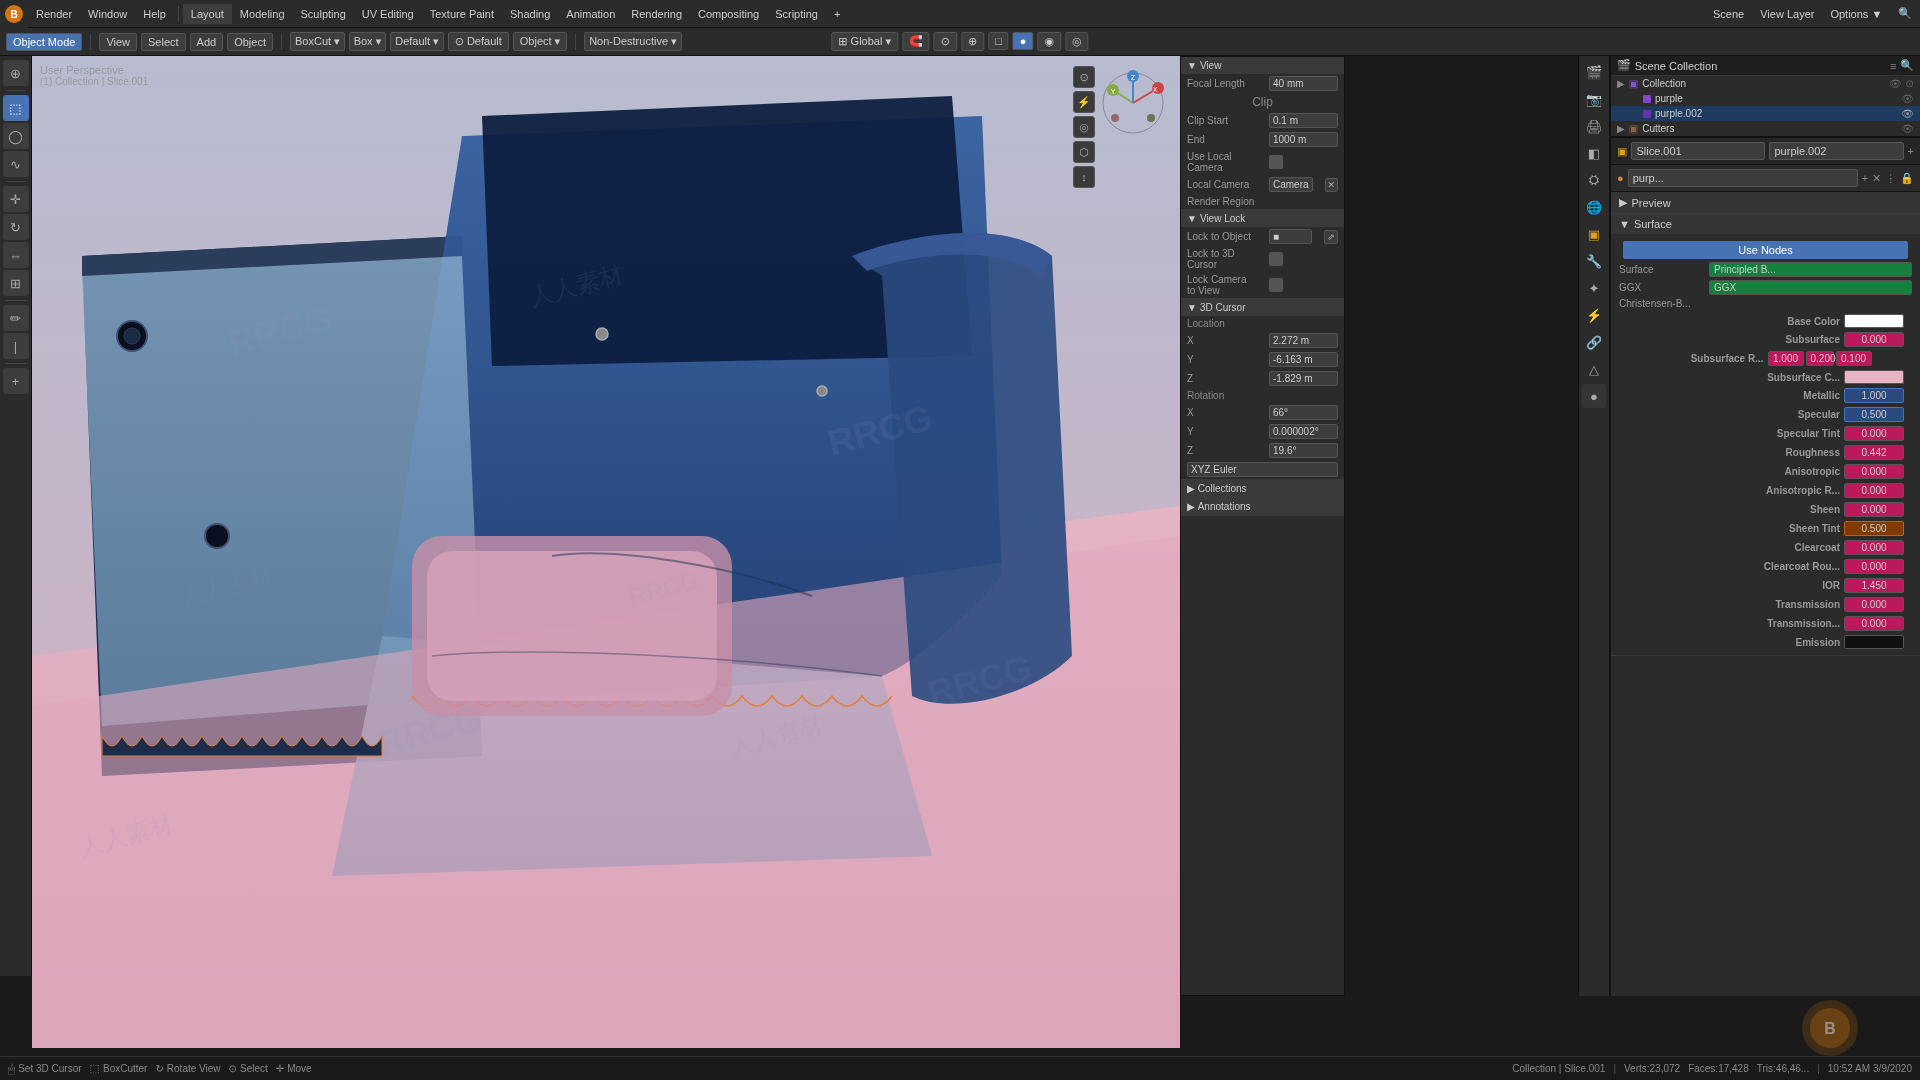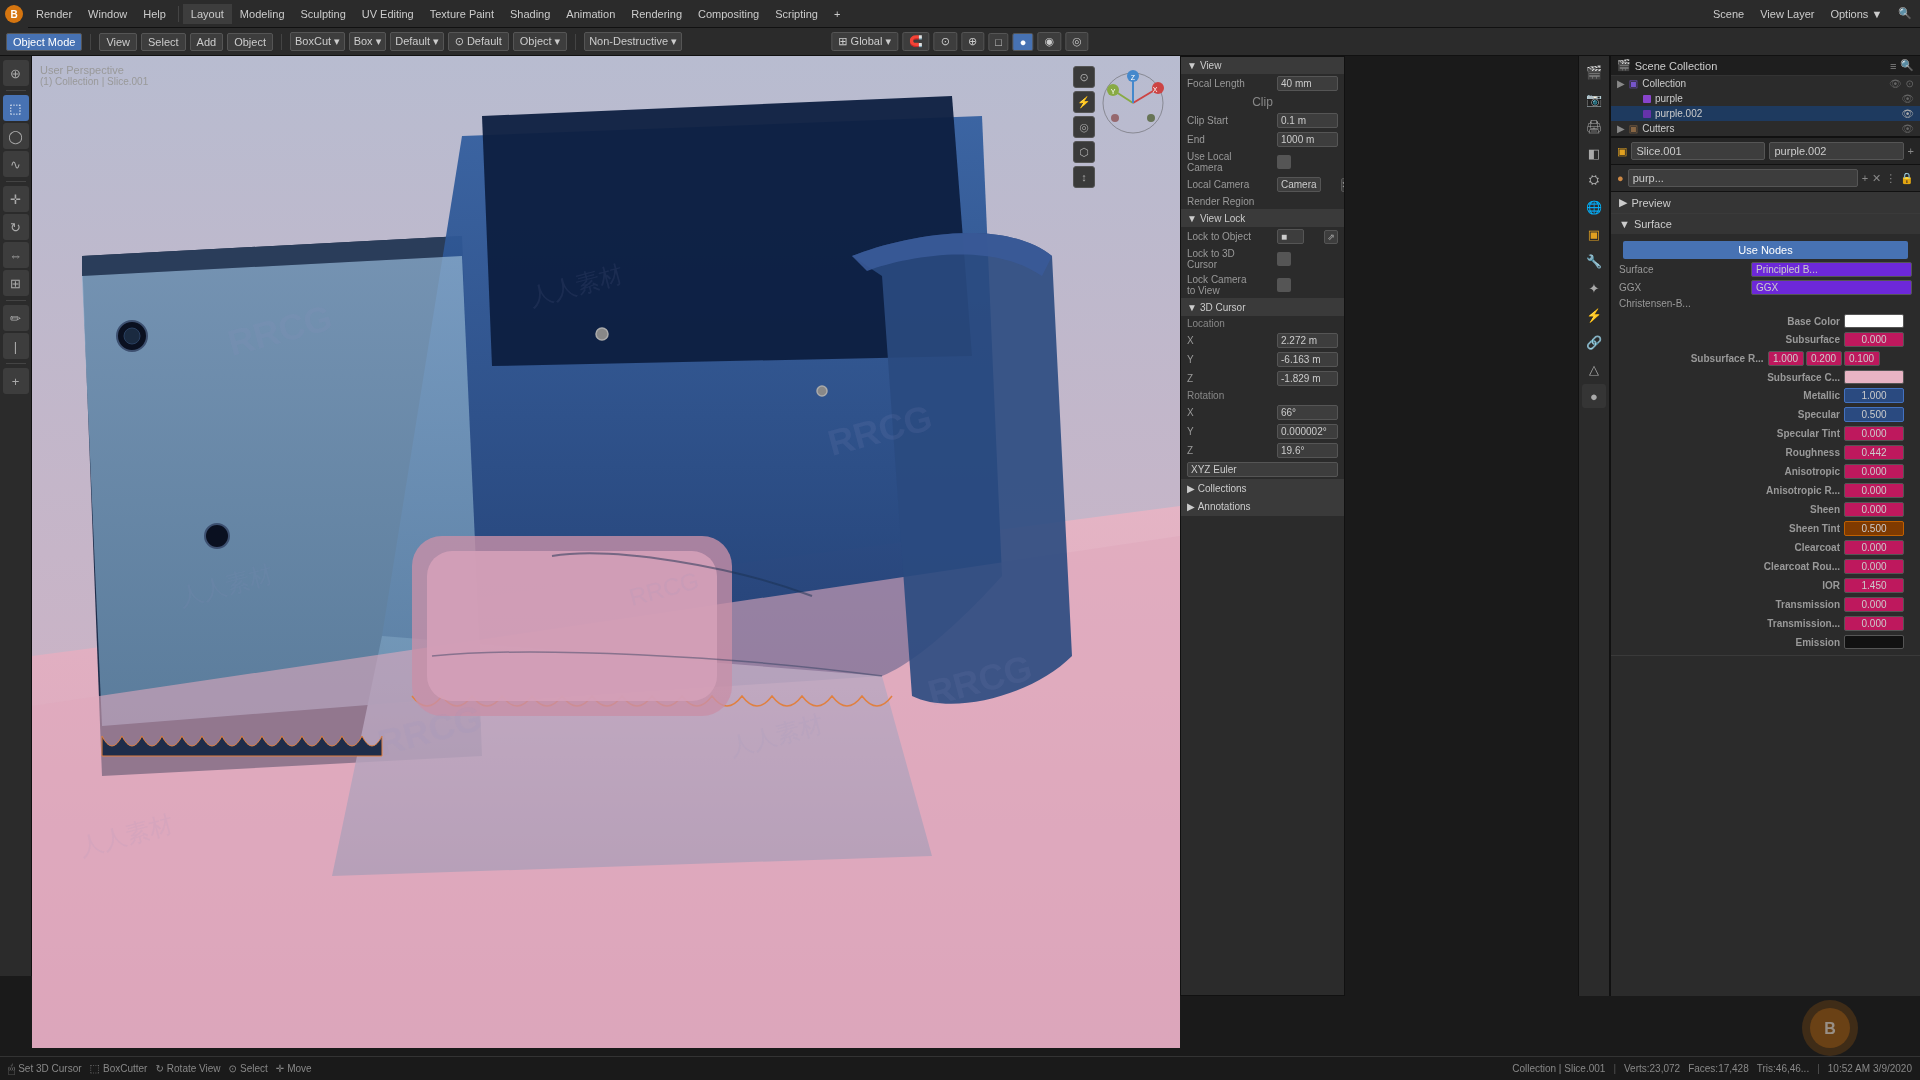--- a/index.html
+++ b/index.html
@@ -69,22 +69,22 @@
     .panel-header {
       background: #353535; padding: 4px 8px; cursor: pointer;
       display: flex; align-items: center; gap: 4px; color: #ccc; font-size: 11px;
     }
     .panel-content { padding: 4px 8px; }
     .prop-row {
       display: flex; align-items: center; margin-bottom: 3px;
     }
     .prop-label { color: #999; font-size: 10px; width: 90px; flex-shrink: 0; }
     .prop-value {
-      flex: 1; background: #6d28d9; border: 1px solid #555; color: #ccc;
-      font-size: 10px; padding: 1px 4px; border-radius: 2px; margin-left: 42px;
+      flex: 1; background: #15803d; border: 1px solid #555; color: #ccc;
+      font-size: 10px; padding: 1px 4px; border-radius: 2px;
     }
     #outliner-header {
       background: #1e1e1e; padding: 3px 6px; font-size: 11px; color: #ccc;
       display: flex; align-items: center; gap: 4px; border-bottom: 1px solid #333;
     }
     .outliner-item {
       padding: 2px 6px; font-size: 10px; color: #ccc; display: flex; align-items: center;
       gap: 4px; cursor: pointer;
     }
     .outliner-item.selected { background: #1e3a5f; }
@@ -99,21 +99,21 @@
     
     #n-panel {
       position: absolute; top: 56px; right: 342px; width: 180px; height: 900px;
       background: #2b2b2b; border: 1px solid #111; z-index: 85; overflow-y: auto;
     }
     .n-section { border-bottom: 1px solid #3a3a3a; }
     .n-section-header {
       background: #3a3a3a; padding: 3px 6px; font-size: 10px; color: #ccc;
       cursor: pointer; display: flex; align-items: center; gap: 3px;
     }
-    .n-row { display: flex; align-items: center; padding: 2px 6px; gap: 20px; }
+    .n-row { display: flex; align-items: center; padding: 2px 6px; gap: 12px; }
     .n-label { font-size: 10px; color: #999; width: 70px; flex-shrink:0; }
     .n-input {
       flex:1; background: #3d3d3d; border: 1px solid #555; color: #ccc;
       font-size: 10px; padding: 1px 3px; border-radius: 2px;
     }
     .n-checkbox { width: 14px; height: 14px; background: #555; border-radius: 2px; }
 
     
     #status-bar {
       position: absolute; bottom: 0; left: 0; width: 1920px; height: 24px;
@@ -197,21 +197,21 @@
   <div class="menu-separator"></div>
   <div class="toolbar-dropdown">BoxCut ▾</div>
   <div class="toolbar-dropdown">Box ▾</div>
   <div class="toolbar-dropdown">Default ▾</div>
   <div class="toolbar-btn">⊙ Default</div>
   <div class="toolbar-btn">Object ▾</div>
   <div class="menu-separator"></div>
   <div class="toolbar-dropdown">Non-Destructive ▾</div>
   <div class="toolbar-spacer"></div>
 
-  <div style="display:flex;align-items:center;gap:4px;position:absolute;left:50%;transform:translateX(-50%);">
+  <div style="display:flex;align-items:flex-start;gap:4px;position:absolute;left:50%;transform:translateX(-50%);">
     <div class="toolbar-btn">⊞ Global ▾</div>
     <div class="toolbar-btn">🧲</div>
     <div class="toolbar-btn">⊙</div>
     <div class="toolbar-btn">⊕</div>
     <div class="toolbar-btn">□</div>
     <div class="toolbar-btn active">●</div>
     <div class="toolbar-btn">◉</div>
     <div class="toolbar-btn">◎</div>
   </div>
 </div>
@@ -575,21 +575,21 @@
 
       <div class="mat-row">
         <span class="mat-label">Subsurface</span>
         <div class="mat-value">0.000</div>
       </div>
 
       <div class="mat-row">
         <span class="mat-label">Subsurface R...</span>
         <div style="display:flex;gap:2px;flex:1;">
           <div class="mat-value" style="width:36px;">1.000</div>
-          <div class="mat-value" style="width:36px;">0.200</div>
+          <div class="mat-value" style="width:28px;text-align:right;">0.200</div>
           <div class="mat-value" style="width:36px;">0.100</div>
         </div>
       </div>
 
       <div class="mat-row">
         <span class="mat-label">Subsurface C...</span>
         <div class="mat-color-swatch" style="background:#e8b4c4;"></div>
       </div>
 
       <div class="mat-row">

